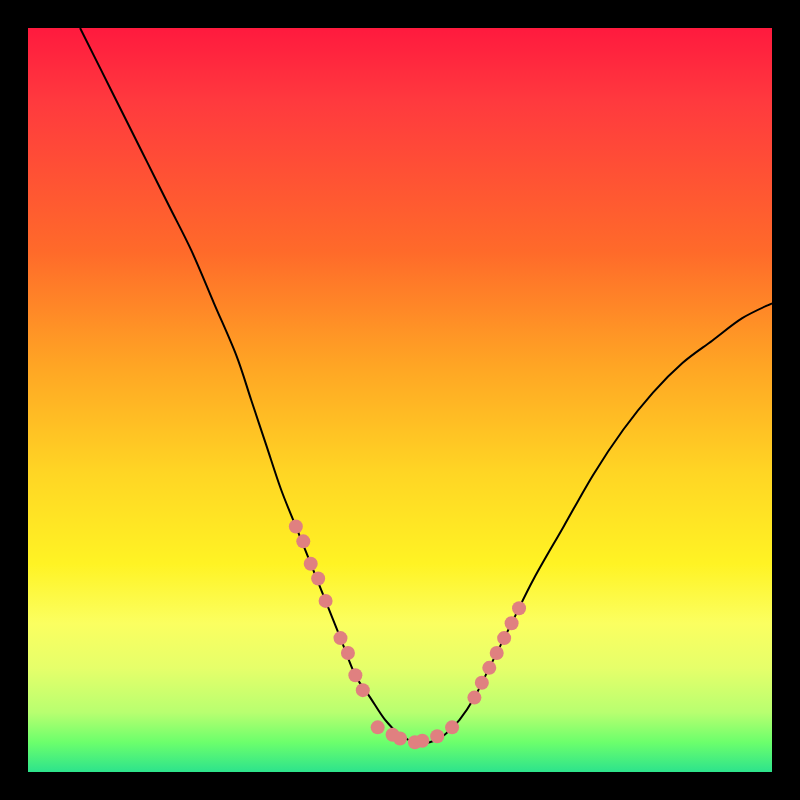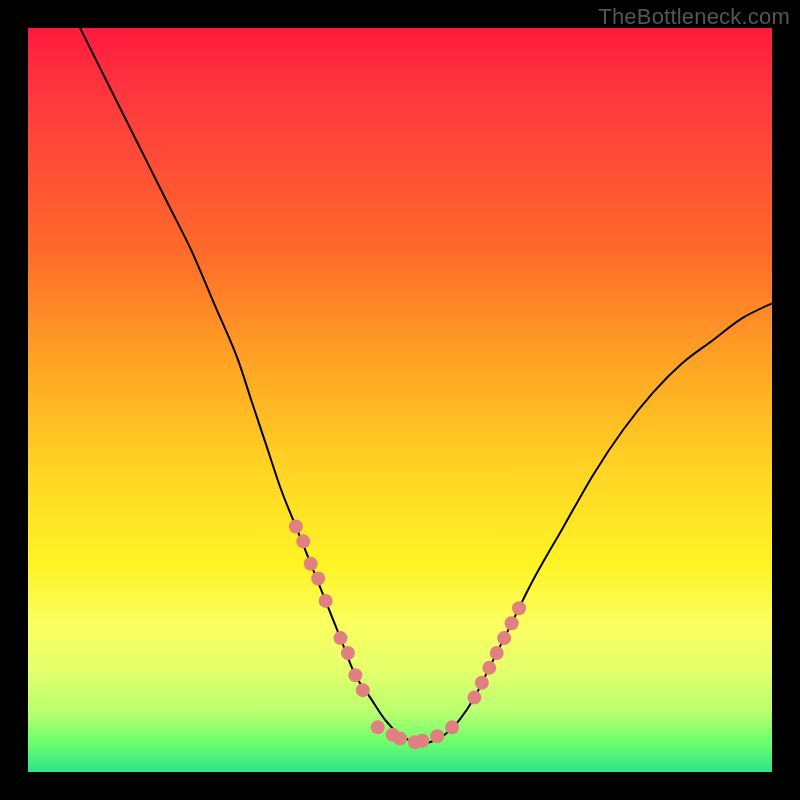--- a/index.html
+++ b/index.html
@@ -61,21 +61,20 @@
   }
   .dot {
     fill: #e08080;
     stroke: none;
   }
 </style>
 </head>
 <body>
 
 <div class="frame">
-  <div class="watermark">TheBottleneck.com</div>
   <div class="plot-area">
     <svg id="plot-svg" viewBox="0 0 744 744" preserveAspectRatio="none">
         <path d="M52.080000000000005,0 C 55.800000000000004,7.439999999999998 66.96000000000001,29.75999999999999 74.4,44.639999999999986 C 81.84,59.51999999999998 89.28,74.39999999999996 96.72,89.27999999999997 C 104.16,104.15999999999998 111.60000000000001,119.04000000000008 119.04,133.92000000000007 C 126.48,148.80000000000007 133.92000000000002,163.67999999999995 141.36,178.55999999999995 C 148.8,193.43999999999994 156.24,207.08000000000004 163.68,223.20000000000005 C 171.12,239.32000000000005 178.56,257.91999999999996 186,275.28 C 193.44,292.64 202.12000000000003,311.23999999999995 208.32000000000002,327.35999999999996 C 214.52,343.47999999999996 218.23999999999998,357.12 223.2,372 C 228.16,386.88 233.12,401.76 238.08,416.64 C 243.04000000000002,431.52 248,447.64 252.96,461.28 C 257.92,474.91999999999996 262.88,486.08000000000004 267.84,498.48 C 272.79999999999995,510.88 277.76,523.28 282.72,535.68 C 287.68000000000006,548.0799999999999 292.64000000000004,560.48 297.6,572.88 C 302.56,585.28 307.52,597.6800000000001 312.47999999999996,610.08 C 317.43999999999994,622.48 322.4,637.36 327.36,647.28 C 332.32000000000005,657.1999999999999 337.28000000000003,662.1600000000001 342.24,669.6 C 347.2,677.04 352.16,685.72 357.12,691.92 C 362.08,698.1199999999999 367.04,703.0799999999999 372,706.8 C 376.96,710.52 381.91999999999996,713 386.88,714.24 C 391.84000000000003,715.48 396.80000000000007,715.48 401.76000000000005,714.24 C 406.72,713 411.68000000000006,710.52 416.64000000000004,706.8 C 421.6,703.0799999999999 426.56,698.1199999999999 431.52,691.92 C 436.47999999999996,685.72 441.44,678.28 446.4,669.6 C 451.35999999999996,660.9200000000001 455.08,652.24 461.28,639.84 C 467.47999999999996,627.44 476.16,610.08 483.6,595.2 C 491.04,580.32 497.24,566.68 505.92,550.56 C 514.6,534.4399999999999 525.76,515.84 535.68,498.48 C 545.5999999999999,481.12 555.52,462.52 565.44,446.4 C 575.3600000000001,430.28 585.2800000000001,415.4 595.2,401.76 C 605.12,388.12 615.04,375.72 624.9599999999999,364.56 C 634.8799999999999,353.4 644.8,343.47999999999996 654.72,334.79999999999995 C 664.6400000000001,326.11999999999995 674.5600000000001,319.92 684.48,312.48 C 694.4,305.04 704.32,296.36 714.24,290.16 C 724.16,283.96000000000004 739.04,277.76 744,275.28" class="curve"></path>
         <circle cx="267.84" cy="498.48" r="7" class="dot"></circle>
         <circle cx="275.28" cy="513.36" r="7" class="dot"></circle>
         <circle cx="282.72" cy="535.68" r="7" class="dot"></circle>
         <circle cx="290.16" cy="550.56" r="7" class="dot"></circle>
         <circle cx="297.6" cy="572.88" r="7" class="dot"></circle>
         <circle cx="312.47999999999996" cy="610.08" r="7" class="dot"></circle>
         <circle cx="319.92" cy="624.96" r="7" class="dot"></circle>

